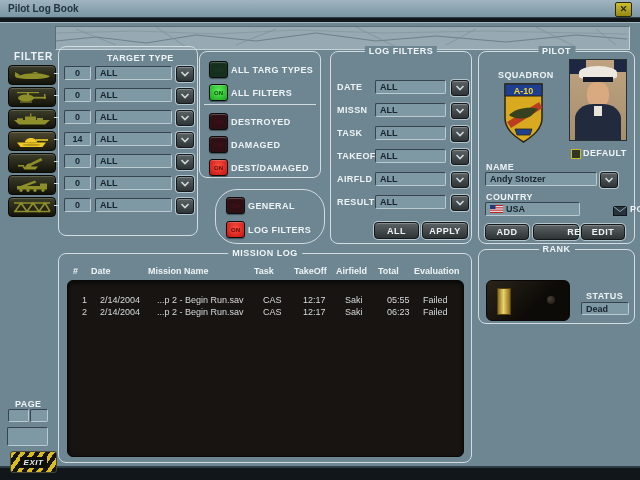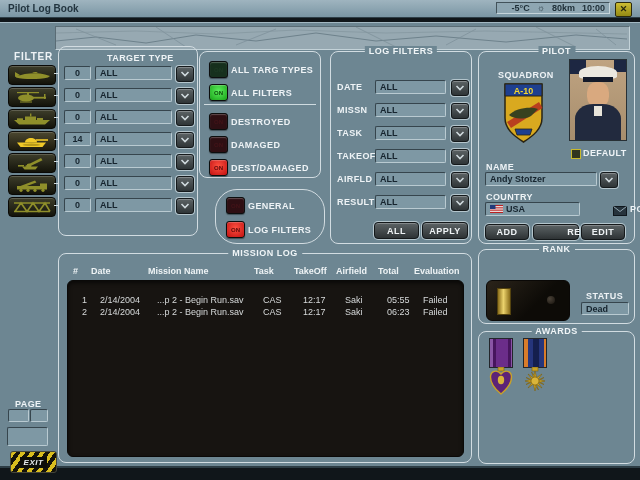--- a/index.html
+++ b/index.html
@@ -81,26 +81,20 @@
   .rankdot{position:absolute;right:14px;top:15px;width:8px;height:8px;border-radius:50%;
            background:radial-gradient(circle at 35% 35%,#4a4238,#17130d);}
 </style>
 </head>
 <body>
 
 <div id="screen">
 
   <div class="titlebar">
     <span class="wintitle">Pilot Log Book</span>
-    <div class="weather">
-      <span>-5°C</span>
-      <span>☼</span>
-      <span>80km</span>
-      <span>10:00</span>
-    </div>
     <div class="closebtn">
       <span>✕</span>
     </div>
   </div>
 
   <div class="panel">
 
     <div class="mapstrip">
       <svg width="571" height="20" viewBox="0 0 571 20">
         <path d="M0,14 L40,10 L90,16 L140,8 L200,14 L260,6 L320,14 L380,9 L450,15 L520,8 L571,12" stroke="#6e828c" fill="none"></path>
@@ -402,44 +396,20 @@
     <div class="gbox" style="left:478px;top:226px;width:157px;height:75px;">
       <span class="gtitle">RANK</span>
       <div class="rankimg" style="left:7px;top:30px;width:82px;height:39px;">
         <span class="rankbar"></span>
         <span class="rankdot"></span>
       </div>
       <span class="lbl" style="left:107px;top:41px;">STATUS</span>
       <div class="field" style="left:102px;top:52px;width:48px;height:13px;">Dead</div>
     </div>
 
-    <div class="gbox" style="left:478px;top:308px;width:157px;height:133px;">
-      <span class="gtitle">AWARDS</span>
-
-      <div style="position:absolute;left:10px;top:6px;width:24px;height:62px;">
-        <span class="ribbon ph-rib" style="left:0;top:0;"></span>
-        <svg width="24" height="32" viewBox="0 0 24 32" style="position:absolute;left:0;top:29px;">
-          <rect x="9" y="0" width="6" height="4" fill="#c9a227" stroke="#7a5f10" stroke-width=".6"></rect>
-          <path d="M12,7 C8,2 1.5,4 1.5,10 C1.5,17 7,23 12,27 C17,23 22.5,17 22.5,10 C22.5,4 16,2 12,7 Z" fill="#5c2377" stroke="#c9a227" stroke-width="1.4"></path>
-          <ellipse cx="12" cy="13" rx="3.2" ry="4.2" fill="#d9b43a"></ellipse>
-        </svg>
-      </div>
-
-      <div style="position:absolute;left:44px;top:6px;width:24px;height:60px;">
-        <span class="ribbon am-rib" style="left:0;top:0;"></span>
-        <svg width="24" height="30" viewBox="0 0 24 30" style="position:absolute;left:0;top:29px;">
-          <rect x="9" y="0" width="6" height="4" fill="#c9a227" stroke="#7a5f10" stroke-width=".6"></rect>
-          <g fill="#c9a227" stroke="#7a5f10" stroke-width=".6">
-            <path d="M12,4 L14,12 L22,14 L14,16 L12,24 L10,16 L2,14 L10,12 Z"></path>
-            <path d="M5,7 L11,11.5 L8.5,5 L13,11 L19,7 L14.5,13 L21,10.5 L15,14 L21,17.5 L14.5,15 L19,21 L13,17 L15.5,23 L11,16.5 L5,21 L9.5,15 L3,17.5 L9,14 L3,10.5 L9.5,13 Z"></path>
-          </g>
-          <circle cx="12" cy="14" r="4" fill="#d9b43a" stroke="#7a5f10" stroke-width=".6"></circle>
-        </svg>
-      </div>
-    </div>
 
     <div class="gbox" style="left:58px;top:230px;width:414px;height:210px;">
       <span class="gtitle">MISSION LOG</span>
       <div class="mlgrid mlhead" style="position:absolute;left:0;top:12px;width:100%;box-sizing:border-box;">
         <span>#</span>
         <span>Date</span>
         <span>Mission Name</span>
         <span>Task</span>
         <span>TakeOff</span>
         <span>Airfield</span>

